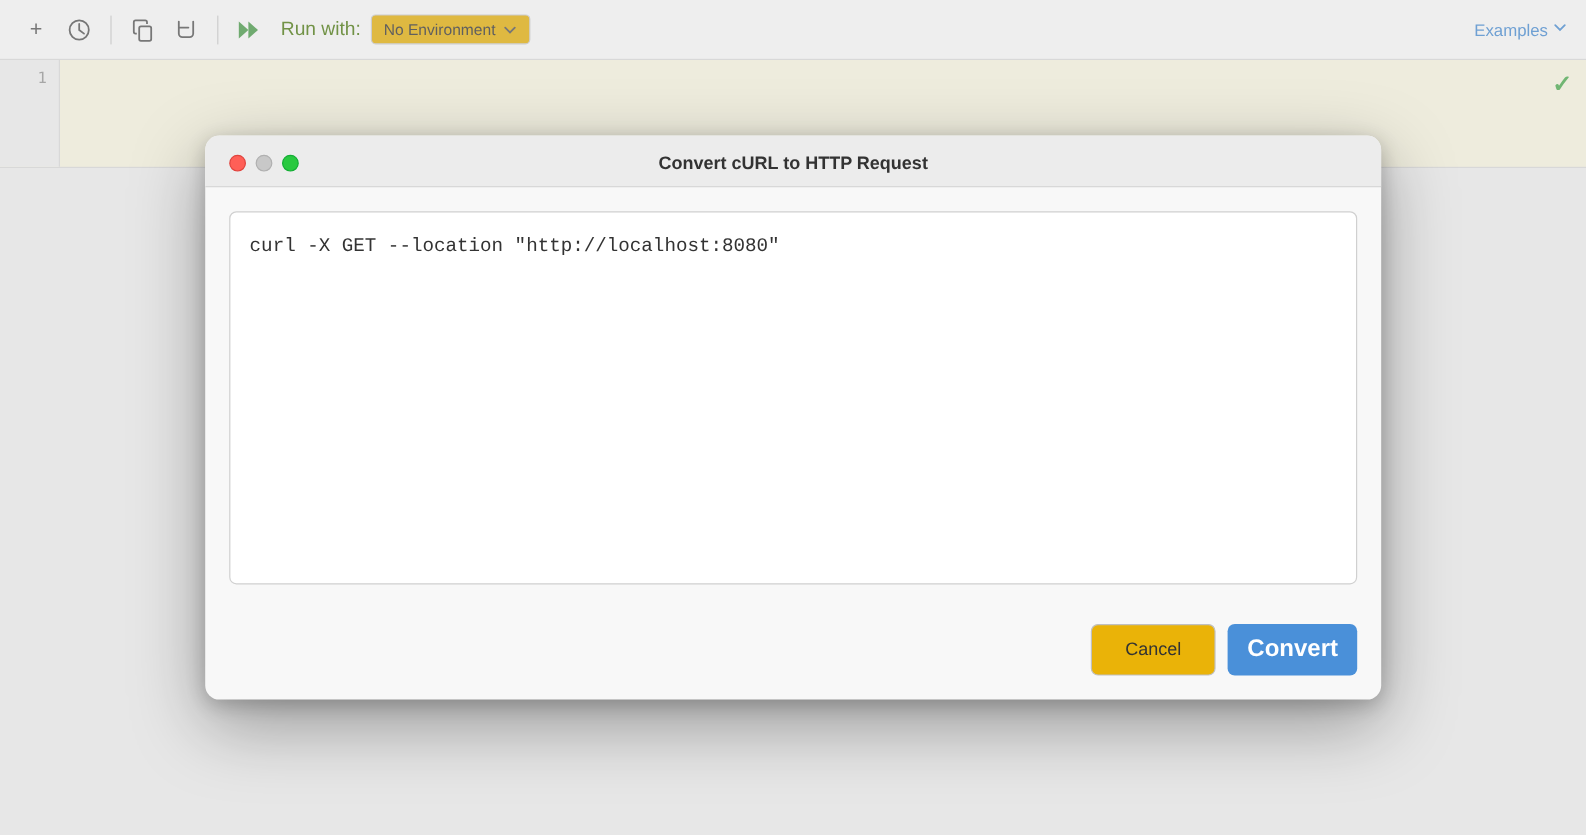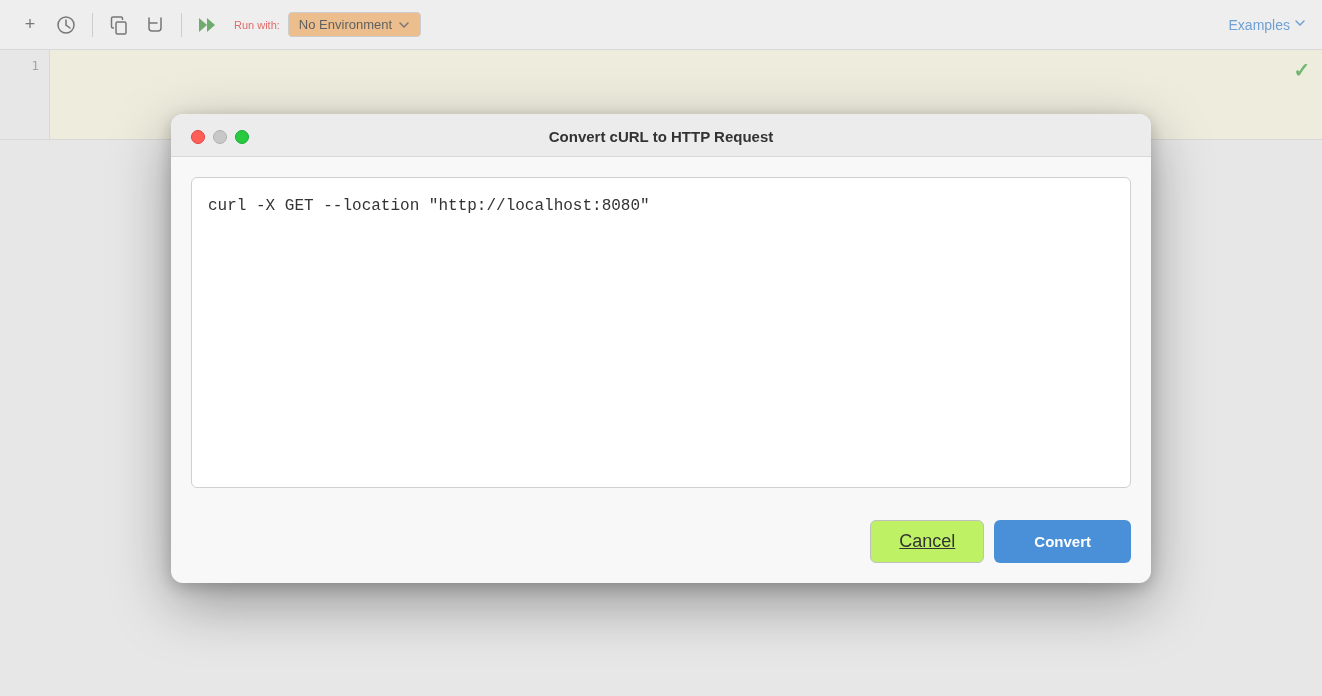--- a/index.html
+++ b/index.html
@@ -41,35 +41,35 @@
     }
 
     .toolbar-divider {
       width: 1px;
       height: 24px;
       background: #d0d0d0;
       margin: 0 4px;
     }
 
     .run-with-label {
-      color: #ef4444;
-      font-size: 11px;
+      color: #4d7c0f;
+      font-size: 16px;
       margin-left: 4px;
     }
 
     .env-dropdown {
       display: flex;
       align-items: center;
       border: 1px solid #d0d0d0;
       border-radius: 4px;
       padding: 4px 10px;
       font-size: 13px;
       color: #333;
       cursor: pointer;
-      background: #fdba74;
+      background: #eab308;
       gap: 6px;
     }
 
     .toolbar-right {
       margin-left: auto;
       display: flex;
       align-items: center;
       gap: 6px;
     }
 
@@ -219,35 +219,34 @@
       display: flex;
       justify-content: flex-end;
       padding: 12px 20px 20px 20px;
       gap: 10px;
     }
 
     .btn-cancel {
       padding: 10px 28px;
       border: 1px solid #c0c0c0;
       border-radius: 6px;
-      background: #bef264;
+      background: #eab308;
       color: #333;
-      font-size: 18px;
+      font-size: 15px;
       cursor: pointer;
       font-weight: 400;
-      text-decoration: underline;
     }
 
     .btn-convert {
-      padding: 10px 40px;
+      padding: 10px 16px;
       border: none;
       border-radius: 6px;
       background: #4a90d9;
       color: #ffffff;
-      font-size: 15px;
+      font-size: 20px;
       font-weight: 600;
       cursor: pointer;
     }
   </style>
 </head>
 <body>
 
 <div class="toolbar">
   <div class="toolbar-icon">
     <span>+</span>

